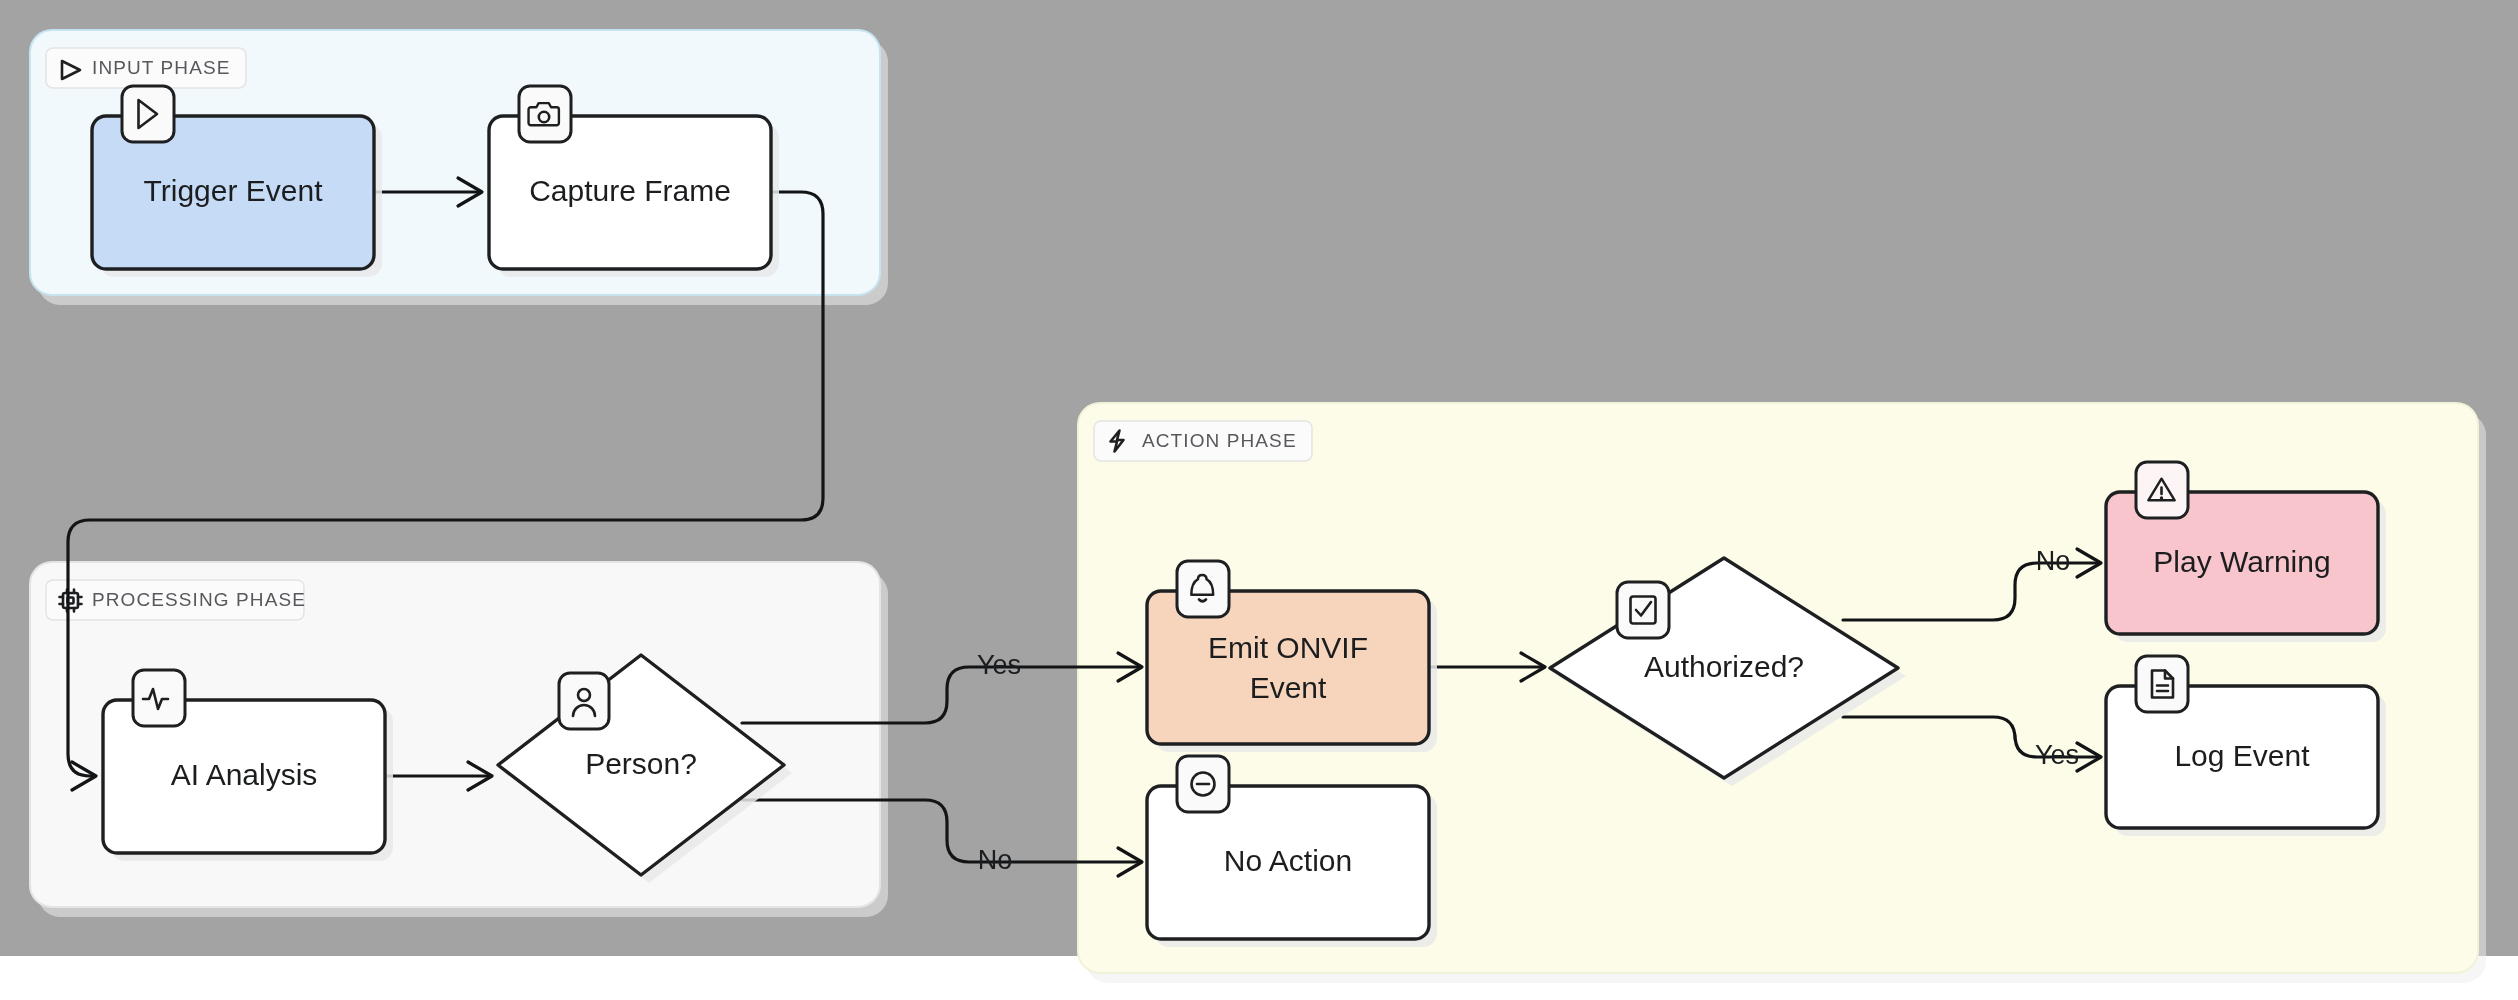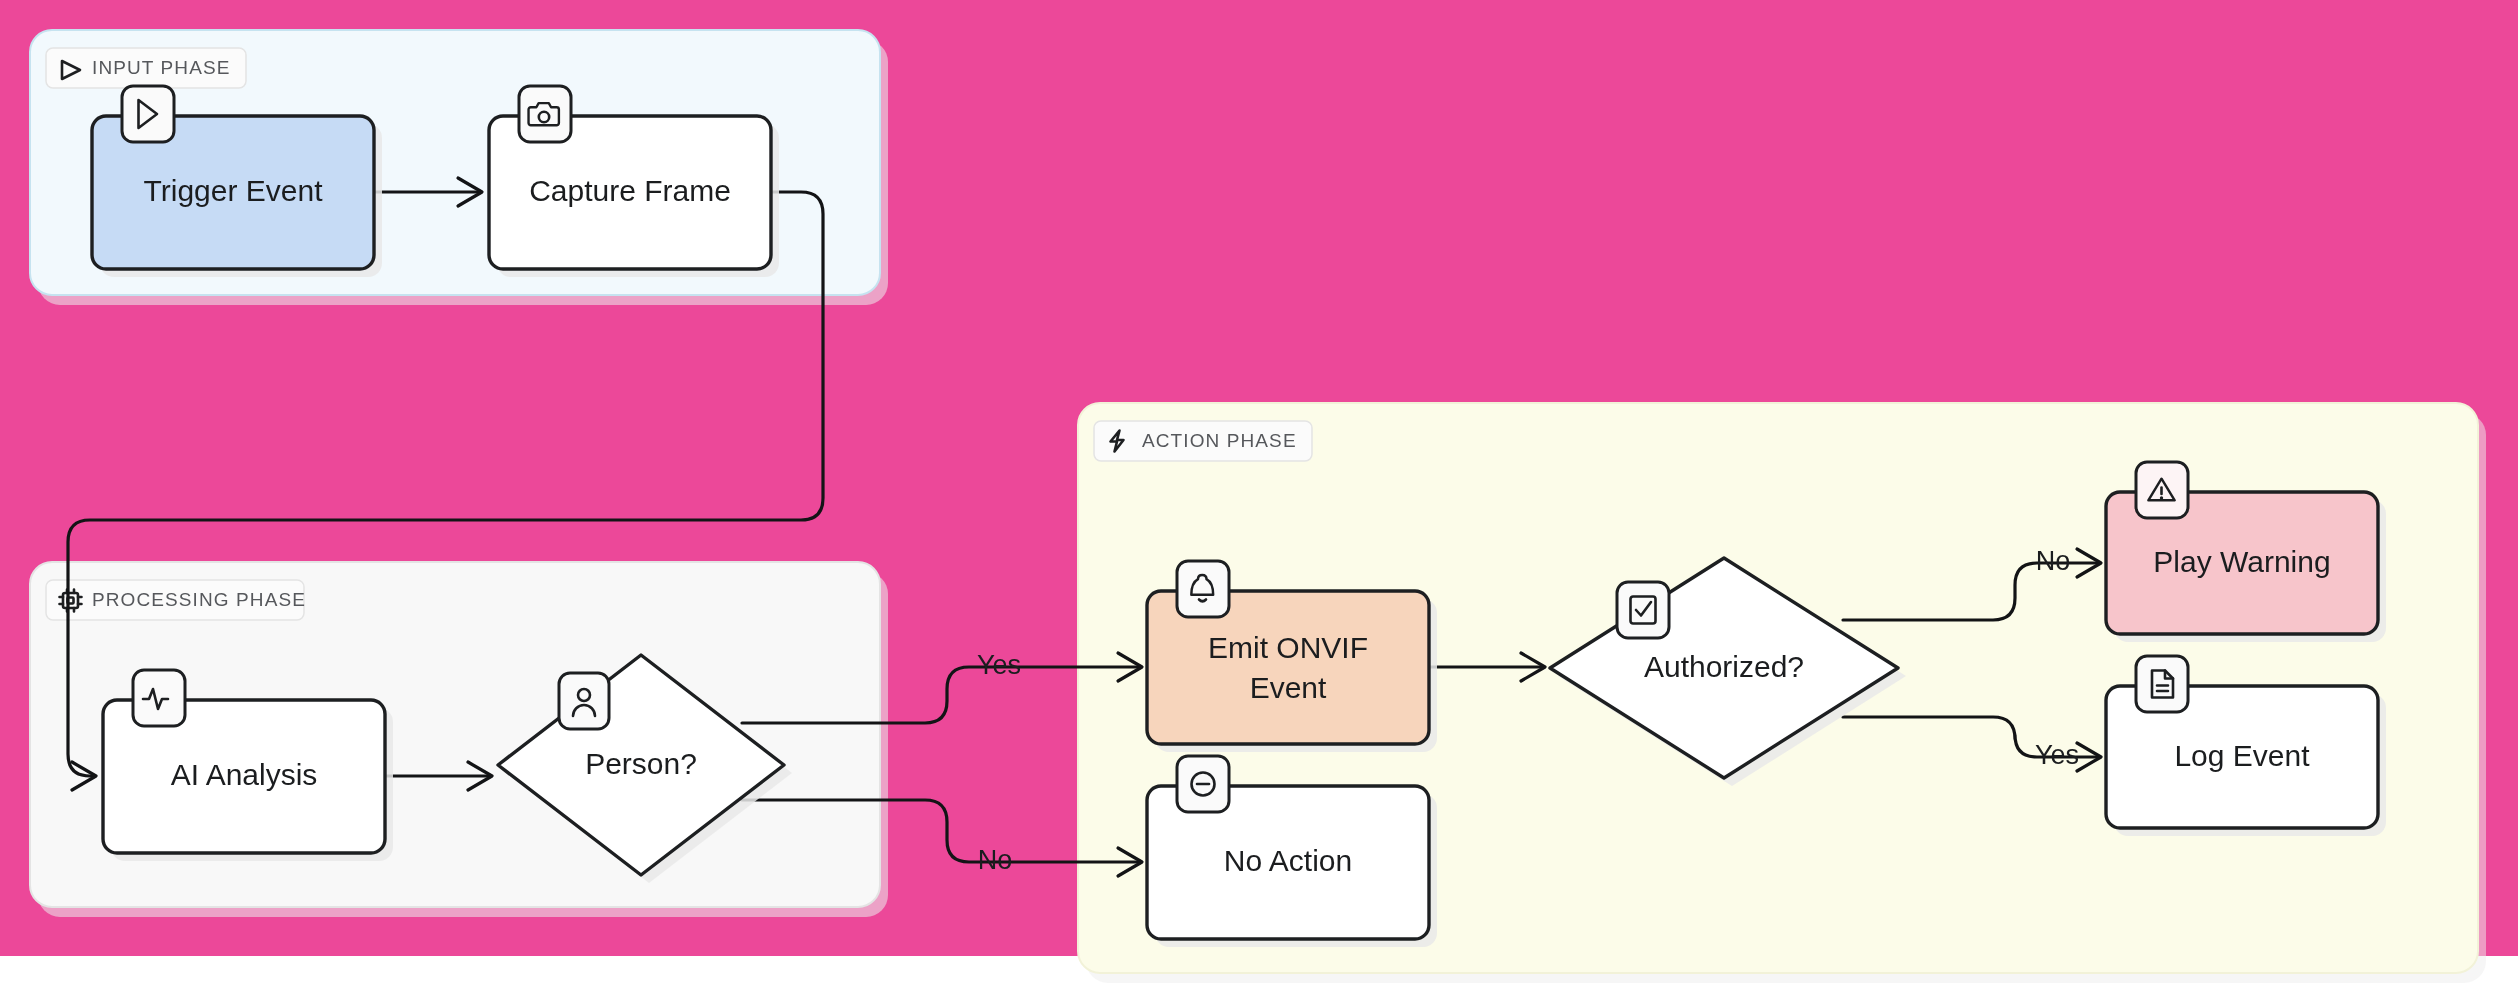--- a/index.html
+++ b/index.html
@@ -10,21 +10,21 @@
   body {
     width: 2518px;
     height: 1000px;
     font-family: "Liberation Sans", sans-serif;
     overflow: hidden;
   }
   #stage {
     position: relative;
     width: 2518px;
     height: 956px;
-    background: #ec4899;
+    background: #a3a3a3;
   }
   svg#flow {
     position: absolute;
     left: 0;
     top: 0;
     width: 2518px;
     height: 1000px;
     display: block;
   }
   .grp-rect { stroke-width: 2; }

